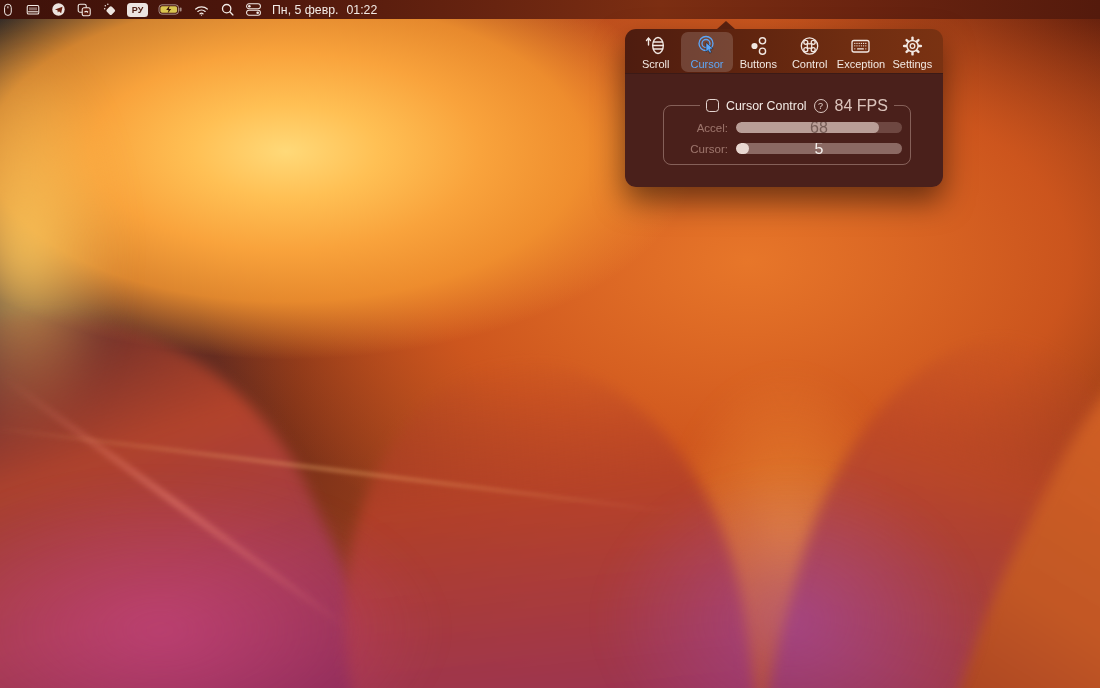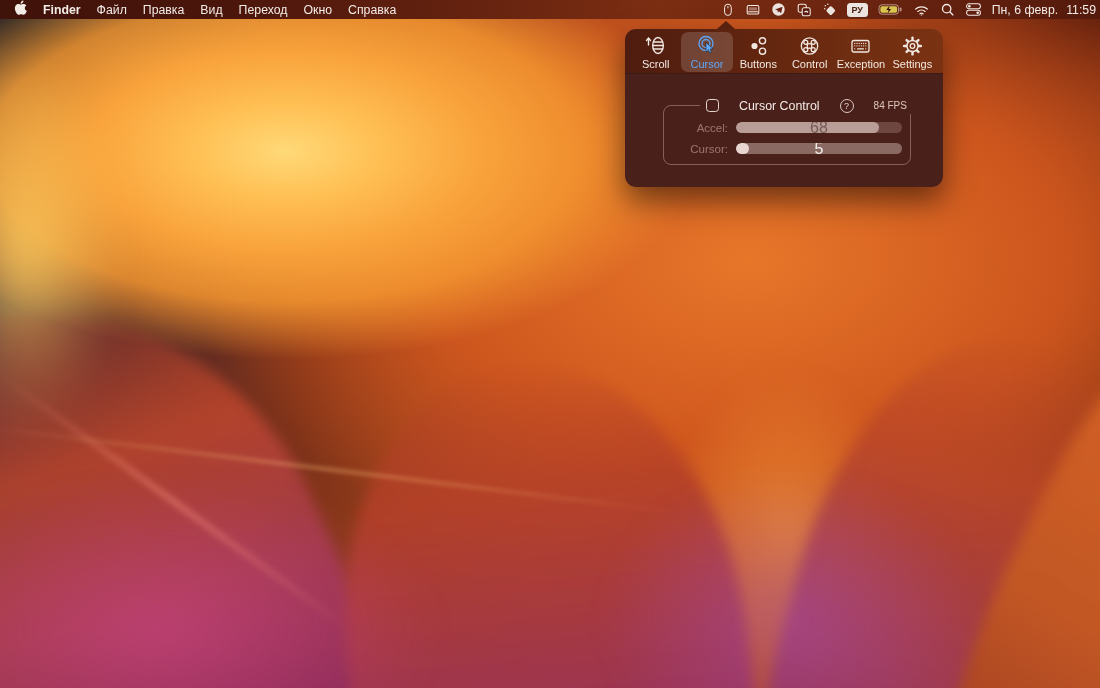--- a/index.html
+++ b/index.html
@@ -64,27 +64,27 @@
     background:linear-gradient(90deg,#4e1c0f 0%,#63260f 45%,#6f2d11 70%,#7a3212 100%);}
   .tab{width:52px;height:40px;margin-top:3px;border-radius:7px;display:flex;flex-direction:column;
     align-items:center;justify-content:flex-start;padding-top:3px;box-sizing:border-box;color:#f2e8e2;cursor:default;}
   .tab.selected{background:rgba(255,255,255,.16);color:#5ea6f7;}
   .tab .tlabel{font-size:11px;line-height:13px;margin-top:1px;}
   .tab svg{display:block;}
   .content{position:relative;height:114px;background:#4a201b;border-radius:0 0 11px 11px;
     border-top:1px solid rgba(0,0,0,.18);box-sizing:border-box;}
   .fieldset{position:absolute;left:38px;top:31px;width:248px;height:60px;
     border:1px solid rgba(255,228,215,.33);border-radius:8px;box-sizing:border-box;}
-  .legend{position:absolute;top:-9px;left:36px;height:17px;display:flex;align-items:center;gap:20px;
+  .legend{position:absolute;top:-9px;left:36px;height:17px;display:flex;align-items:center;gap:7px;
     background:#4a201b;padding:0 6px;}
   .checkbox{width:13px;height:13px;border:1.5px solid rgba(255,245,240,.85);border-radius:3.5px;box-sizing:border-box;}
   .cc-label{font-size:12.4px;color:#f4ebe6;white-space:nowrap;}
   .help{width:14px;height:14px;border:1.2px solid rgba(255,240,232,.8);border-radius:50%;box-sizing:border-box;
     color:rgba(255,240,232,.85);font-size:9px;display:flex;align-items:center;justify-content:center;}
-  .fps{font-size:10px;color:rgba(255,236,228,.8);white-space:nowrap;}
+  .fps{font-size:16px;color:rgba(255,236,228,.8);white-space:nowrap;}
   .s-label{position:absolute;left:0;width:64px;font-size:11.5px;color:rgba(255,218,205,.45);text-align:right;}
   .track{position:absolute;left:72px;width:166px;height:11px;border-radius:5.5px;overflow:hidden;}
   .track .fill{position:absolute;left:0;top:0;bottom:0;border-radius:5.5px;}
   .track .val{position:absolute;inset:0;text-align:center;font-size:16px;line-height:11px;}
   .accel .track{background:rgba(255,232,222,.2);}
   .accel .fill{background:rgba(255,238,230,.52);}
   .accel .val{color:rgba(62,38,33,.55);}
   .speed .track{background:rgba(255,235,226,.36);}
   .speed .fill{background:rgba(255,242,236,.8);}
   .speed .val{color:#f6f0ed;}
@@ -102,34 +102,20 @@
     <div class="petal p2"></div>
     <div class="petal p3"></div>
     <div class="petal p4"></div>
     <div class="magenta-glow"></div>
     <div class="violet-glow"></div>
     <div class="rim1"></div>
     <div class="rim2"></div>
   </div>
 
   <div class="menubar">
-    <div class="mb-left">
-      <span>
-        <svg width="13" height="16" viewBox="0 0 14 17" fill="#f3ebe6">
-          <path d="M11.6 8.9c0-2 1.6-3 1.7-3-1-1.4-2.4-1.6-2.9-1.6-1.2-.1-2.4.7-3 .7-.6 0-1.6-.7-2.6-.7C3.5 4.3 2.3 5 1.6 6.1.2 8.4 1.2 11.9 2.6 13.8c.7 1 1.5 2 2.5 2 1 0 1.4-.6 2.6-.6 1.2 0 1.6.6 2.6.6s1.8-1 2.4-1.9c.8-1.1 1.1-2.2 1.1-2.2s-2.2-.9-2.2-2.8zM9.4 2.8c.5-.7.9-1.6.8-2.5-.8 0-1.7.5-2.3 1.2-.5.6-.9 1.5-.8 2.4.8.1 1.7-.4 2.3-1.1z"></path>
-        </svg>
-      </span>
-      <span class="appname mb-item">Finder</span>
-      <span class="mb-item">Файл</span>
-      <span class="mb-item">Правка</span>
-      <span class="mb-item">Вид</span>
-      <span class="mb-item">Переход</span>
-      <span class="mb-item">Окно</span>
-      <span class="mb-item">Справка</span>
-    </div>
     <div class="mb-right">
       <span>
         <svg width="15" height="16" viewBox="0 0 18 17" fill="none" stroke="#f3ebe6" stroke-width="1.2">
           <rect x="5.5" y="1.5" width="8" height="13.5" rx="4"></rect>
             <line x1="9.5" y1="4" x2="9.5" y2="6.5"></line>
         </svg>
       </span>
       <span>
         <svg width="16" height="16" viewBox="0 0 18 17" fill="none" stroke="#f3ebe6" stroke-width="1.2">
           <rect x="2.5" y="3.5" width="13" height="9.5" rx="1.5"></rect>
@@ -184,22 +170,22 @@
       </span>
       <span>
         <svg width="17" height="15" viewBox="0 0 22 19" fill="none" stroke="#f3ebe6" stroke-width="1.3">
           <rect x="2" y="2.2" width="18" height="6.2" rx="3.1"></rect>
           <circle cx="5.6" cy="5.3" r="1.7" fill="#f3ebe6" stroke="none"></circle>
           <rect x="2" y="10.6" width="18" height="6.2" rx="3.1"></rect>
           <circle cx="16.4" cy="13.7" r="1.7" fill="#f3ebe6" stroke="none"></circle>
         </svg>
       </span>
       <span class="clock">
-        <span>Пн, 6 февр.</span>
-        <span>11:59</span>
+        <span>Пн, 5 февр.</span>
+        <span>01:22</span>
       </span>
     </div>
   </div>
 
   <div class="popover">
     <div class="pop-arrow"></div>
 
     <div class="tabs">
       <div class="tab">
         <svg width="23" height="22" viewBox="0 0 23 22" fill="none" stroke="currentColor" stroke-width="1.4" stroke-linecap="round">

